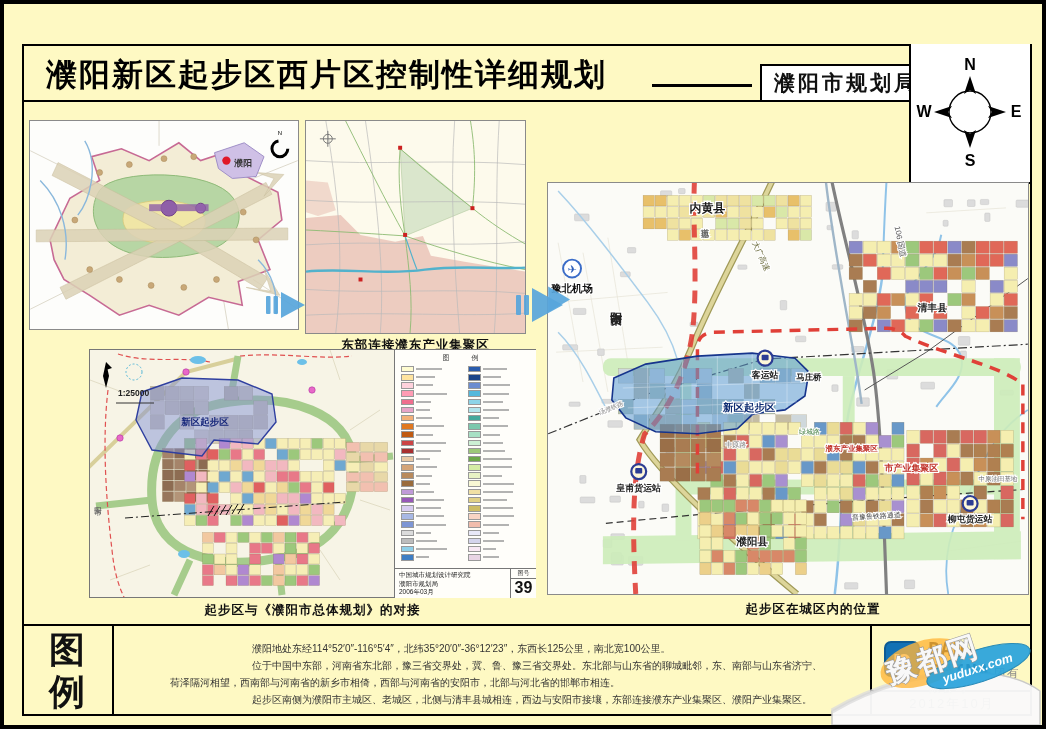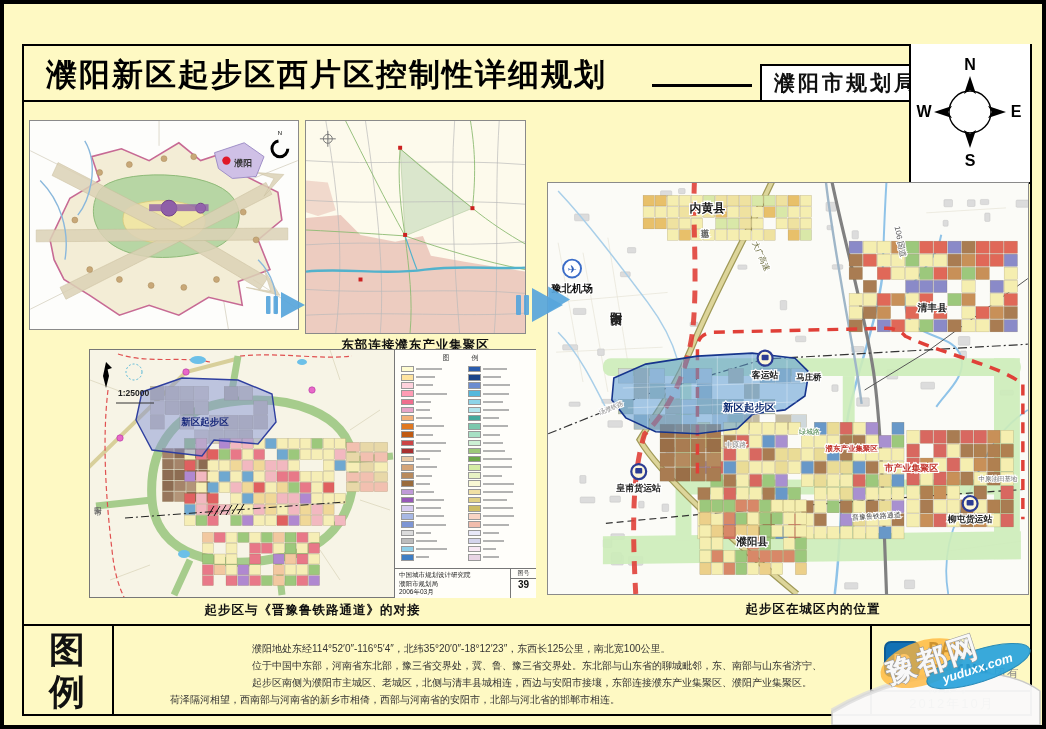--- a/index.html
+++ b/index.html
@@ -23,21 +23,21 @@
   .legend-cols{display:flex;gap:2px;padding:2px 3px 0 6px;}
   .legend-col{flex:1;}
   .legend-row{display:flex;align-items:center;height:8.2px;}
   .legend-row .sw{width:11px;height:4.5px;border:0.5px solid #999;margin-right:2px;flex:none;}
   .legend-row .lbl{height:2px;background:#9a9a9a;opacity:.75;}
   .attrib{position:absolute;left:304px;top:218px;width:142px;height:30px;border-left:1px solid #777;border-top:1px solid #777;
           box-sizing:border-box;display:flex;background:#fffefa;}
   .attrib .lines{flex:1;padding:2px 0 0 4px;font-size:6.5px;line-height:8.5px;color:#222;}
   .attrib .sheet{width:26px;border-left:1px solid #777;text-align:center;box-sizing:border-box;}
   .attrib .sheet .sl{font-size:6px;border-bottom:1px solid #777;color:#333;}
-  .attrib .sheet .sn{font-size:10px;font-weight:700;}
+  .attrib .sheet .sn{font-size:16px;font-weight:700;}
   .band{position:absolute;left:18px;top:620px;width:1010px;height:92px;border-top:2px solid #000;box-sizing:border-box;}
   .legend-box{position:absolute;left:0;top:0;width:92px;height:90px;border-right:2px solid #000;box-sizing:border-box;
               display:flex;flex-direction:column;align-items:center;justify-content:center;}
   .legend-box div{font-size:36px;font-weight:900;line-height:42px;}
   .notes{position:absolute;left:92px;top:0;width:758px;height:90px;border-right:2px solid #000;box-sizing:border-box;
          padding:14px 0 0 98px;font-size:10px;line-height:17px;color:#333;}
   .notes .ln{white-space:nowrap;}
   .notes .indent{margin-left:40px;}
   .notes .outdent{margin-left:-42px;}
   .rightbox{position:absolute;left:850px;top:0;width:160px;height:90px;}
@@ -620,21 +620,21 @@
         <div>中国城市规划设计研究院</div>
         <div>濮阳市规划局</div>
         <div>2006年03月</div>
       </div>
       <div class="sheet">
         <div class="sl">图号</div>
         <div class="sn">39</div>
       </div>
     </div>
   </div>
-  <div class="cap" style="left:85px;top:598px;width:447px;">起步区与《晋豫鲁铁路通道》的对接</div>
+  <div class="cap" style="left:85px;top:598px;width:447px;">起步区与《濮阳市总体规划》的对接</div>
 
   <svg class="mapsvg" style="left:543px;top:178px;" width="482" height="413" viewBox="0 0 482 413">
     <rect width="482" height="413" fill="#fbfbf7"></rect>
     <g stroke="#e6e3d6" stroke-width="0.7" fill="none">
       <path d="M10,60 L35,200 M35,70 L60,210 M60,55 L80,180 M5,120 L120,110 M8,170 L115,165 M380,30 L460,25 M400,370 L475,360"></path>
     </g>
     <g id="mapD-blobs">
         <rect x="285.1" y="202.8" width="6.2" height="6.6" rx="1" fill="#dcdcdc" stroke="#c4c4c4" stroke-width="0.5"></rect>
         <rect x="248.6" y="153.9" width="10.3" height="5.6" rx="1" fill="#dcdcdc" stroke="#c4c4c4" stroke-width="0.5"></rect>
         <rect x="233.2" y="118.1" width="6.5" height="9.3" rx="1" fill="#dcdcdc" stroke="#c4c4c4" stroke-width="0.5"></rect>
@@ -1167,24 +1167,24 @@
     <polygon points="0,104 22,117 0,130" fill="#58a6dc" opacity="0.92"></polygon>
   </svg>
   <div class="cap" style="left:568px;top:597px;width:482px;">起步区在城区内的位置</div>
 
   <div class="band">
     <div class="legend-box">
       <div>图</div>
       <div>例</div>
     </div>
     <div class="notes">
-      <div class="ln indent">濮阳地处东经114°52′0″-116°5′4″，北纬35°20′0″-18°12′23″，东西长125公里，南北宽100公里。</div>
+      <div class="ln indent">濮阳地处东经114°52′0″-116°5′4″，北纬35°20′0″-36°12′23″，东西长125公里，南北宽100公里。</div>
       <div class="ln indent">位于中国中东部，河南省东北部，豫三省交界处，冀、鲁、豫三省交界处。东北部与山东省的聊城毗邻，东、南部与山东省济宁、</div>
+      <div class="ln outdent">荷泽隔河相望，西南部与河南省的新乡市相倚，西部与河南省的安阳市，北部与河北省的邯郸市相连。</div>
       <div class="ln indent">起步区南侧为濮阳市主城区、老城区，北侧与清丰县城相连，西边与安阳市接壤，东部连接濮东产业集聚区、濮阳产业集聚区。</div>
-      <div class="ln outdent">荷泽隔河相望，西南部与河南省的新乡市相倚，西部与河南省的安阳市，北部与河北省的邯郸市相连。</div>
     </div>
     <div class="rightbox">
       <div class="rb-top">
         <div class="pc-logo">p</div>
         <div class="pc-name">PAN-CHINA</div>
         <div class="pc-cn">泛华建设集团有限公司</div>
       </div>
       <div class="rb-date">2012年10月</div>
     </div>
   </div>

